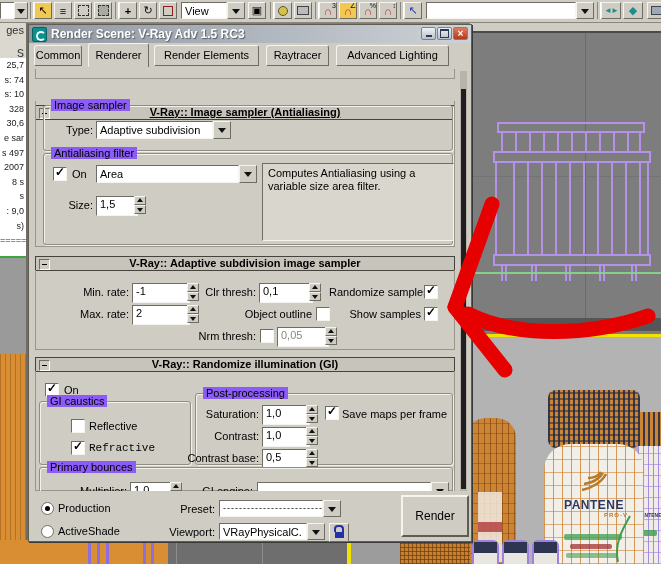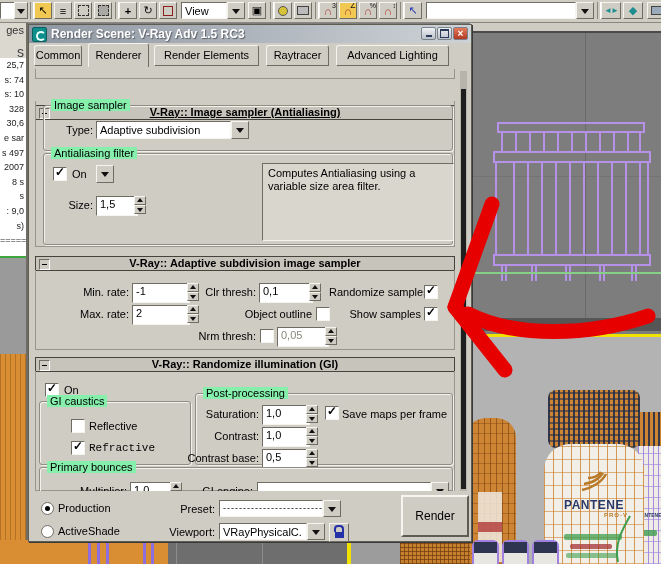--- a/index.html
+++ b/index.html
@@ -21,21 +21,21 @@
   .combo-btn{width:16px;background:#cfccc4;border:1px solid;border-color:#f6f4ee #6f6d63 #6f6d63 #f6f4ee;
        display:flex;align-items:center;justify-content:center;}
   .combo-btn::after{content:"";border:4px solid transparent;border-top:5px solid #111;margin-top:5px;}
   .cb{position:absolute;width:12px;height:12px;background:#fff;border:1px solid;
       border-color:#6f6d63 #f6f4ee #f6f4ee #6f6d63;}
   .cb.on::after{content:"✓";position:absolute;left:1px;top:-3px;font-size:12px;font-weight:bold;color:#000;}
   .rd{position:absolute;width:11px;height:11px;border-radius:50%;background:#fff;border:1px solid #6f6d63;}
   .rd.on::after{content:"";position:absolute;left:3px;top:3px;width:5px;height:5px;border-radius:50%;background:#000;}
   .grp{position:absolute;border:1px solid #8e8c83;border-radius:3px;
        box-shadow:1px 1px 0 #f3f1eb, inset 1px 1px 0 #f3f1eb;}
-  .grplab{position:absolute;background:#86efac;padding:0 3px;font-size:11px;white-space:nowrap;z-index:2;}
+  .grplab{position:absolute;background:#8b5cf6;padding:0 3px;font-size:11px;white-space:nowrap;z-index:2;}
   .rh{position:absolute;left:6px;width:420px;height:15px;background:#c7c4bc;border:1px solid #45433c;
       box-sizing:border-box;font-weight:bold;font-size:11px;text-align:center;line-height:13px;}
   .minus{position:absolute;left:3px;top:2px;width:9px;height:9px;background:#cfccc4;border:1px solid;
       border-color:#6f6d63 #fff #fff #6f6d63;}
   .minus::after{content:"";position:absolute;left:2px;top:4px;width:5px;height:1px;background:#000;}
   .rbody{position:absolute;left:6px;width:420px;border:1px solid #98958c;border-top:none;box-sizing:border-box;}
   
   .toolbar{position:absolute;left:0;top:0;width:661px;height:22px;background:#cfccc4;border-bottom:1px solid #8a887e;z-index:4;}
   .tbtn{position:absolute;top:2px;width:18px;height:17px;background:#cfccc4;border:1px solid;
         border-color:#f6f4ee #6f6d63 #6f6d63 #f6f4ee;box-sizing:border-box;
@@ -338,30 +338,31 @@
 
     <div class="rh" style="top:80px;text-decoration:underline;">
       <span class="minus"></span>
       <span>V-Ray:: Image sampler (Antialiasing)</span>
     </div>
     <div class="rbody" style="top:76px;height:146px;"></div>
 
     <div class="grp" style="left:14px;top:80px;width:408px;height:44px;"></div>
     <div class="grplab" style="left:22px;top:74px;">Image sampler</div>
     <div class="lb rt" style="left:30px;top:99px;width:34px;">Type:</div>
-    <div class="combo" style="left:67px;top:96px;width:153px;">
+    <div class="combo" style="left:67px;top:96px;width:135px;">
       <div class="combo-val">Adaptive subdivision</div>
       <div class="combo-btn"></div>
     </div>
 
     <div class="grp" style="left:14px;top:128px;width:408px;height:90px;"></div>
     <div class="grplab" style="left:22px;top:122px;">Antialiasing filter</div>
     <div class="cb on" style="left:24px;top:142px;"></div>
     <div class="lb" style="left:43px;top:143px;">On</div>
     <div class="combo" style="left:67px;top:140px;width:161px;">
+      <div class="combo-val">Area</div>
       <div class="combo-btn"></div>
     </div>
     <div class="descbox" style="left:233px;top:138px;width:180px;height:70px;">Computes Antialiasing using a variable size area filter.</div>
     <div class="lb rt" style="left:30px;top:174px;width:34px;">Size:</div>
     <div class="fld" style="left:67px;top:171px;width:34px;">1,5</div>
     <div class="spin" style="left:105px;top:171px;">
         <span class="spb sp-up"></span>
         <span class="spb sp-dn"></span>
       </div>
 

